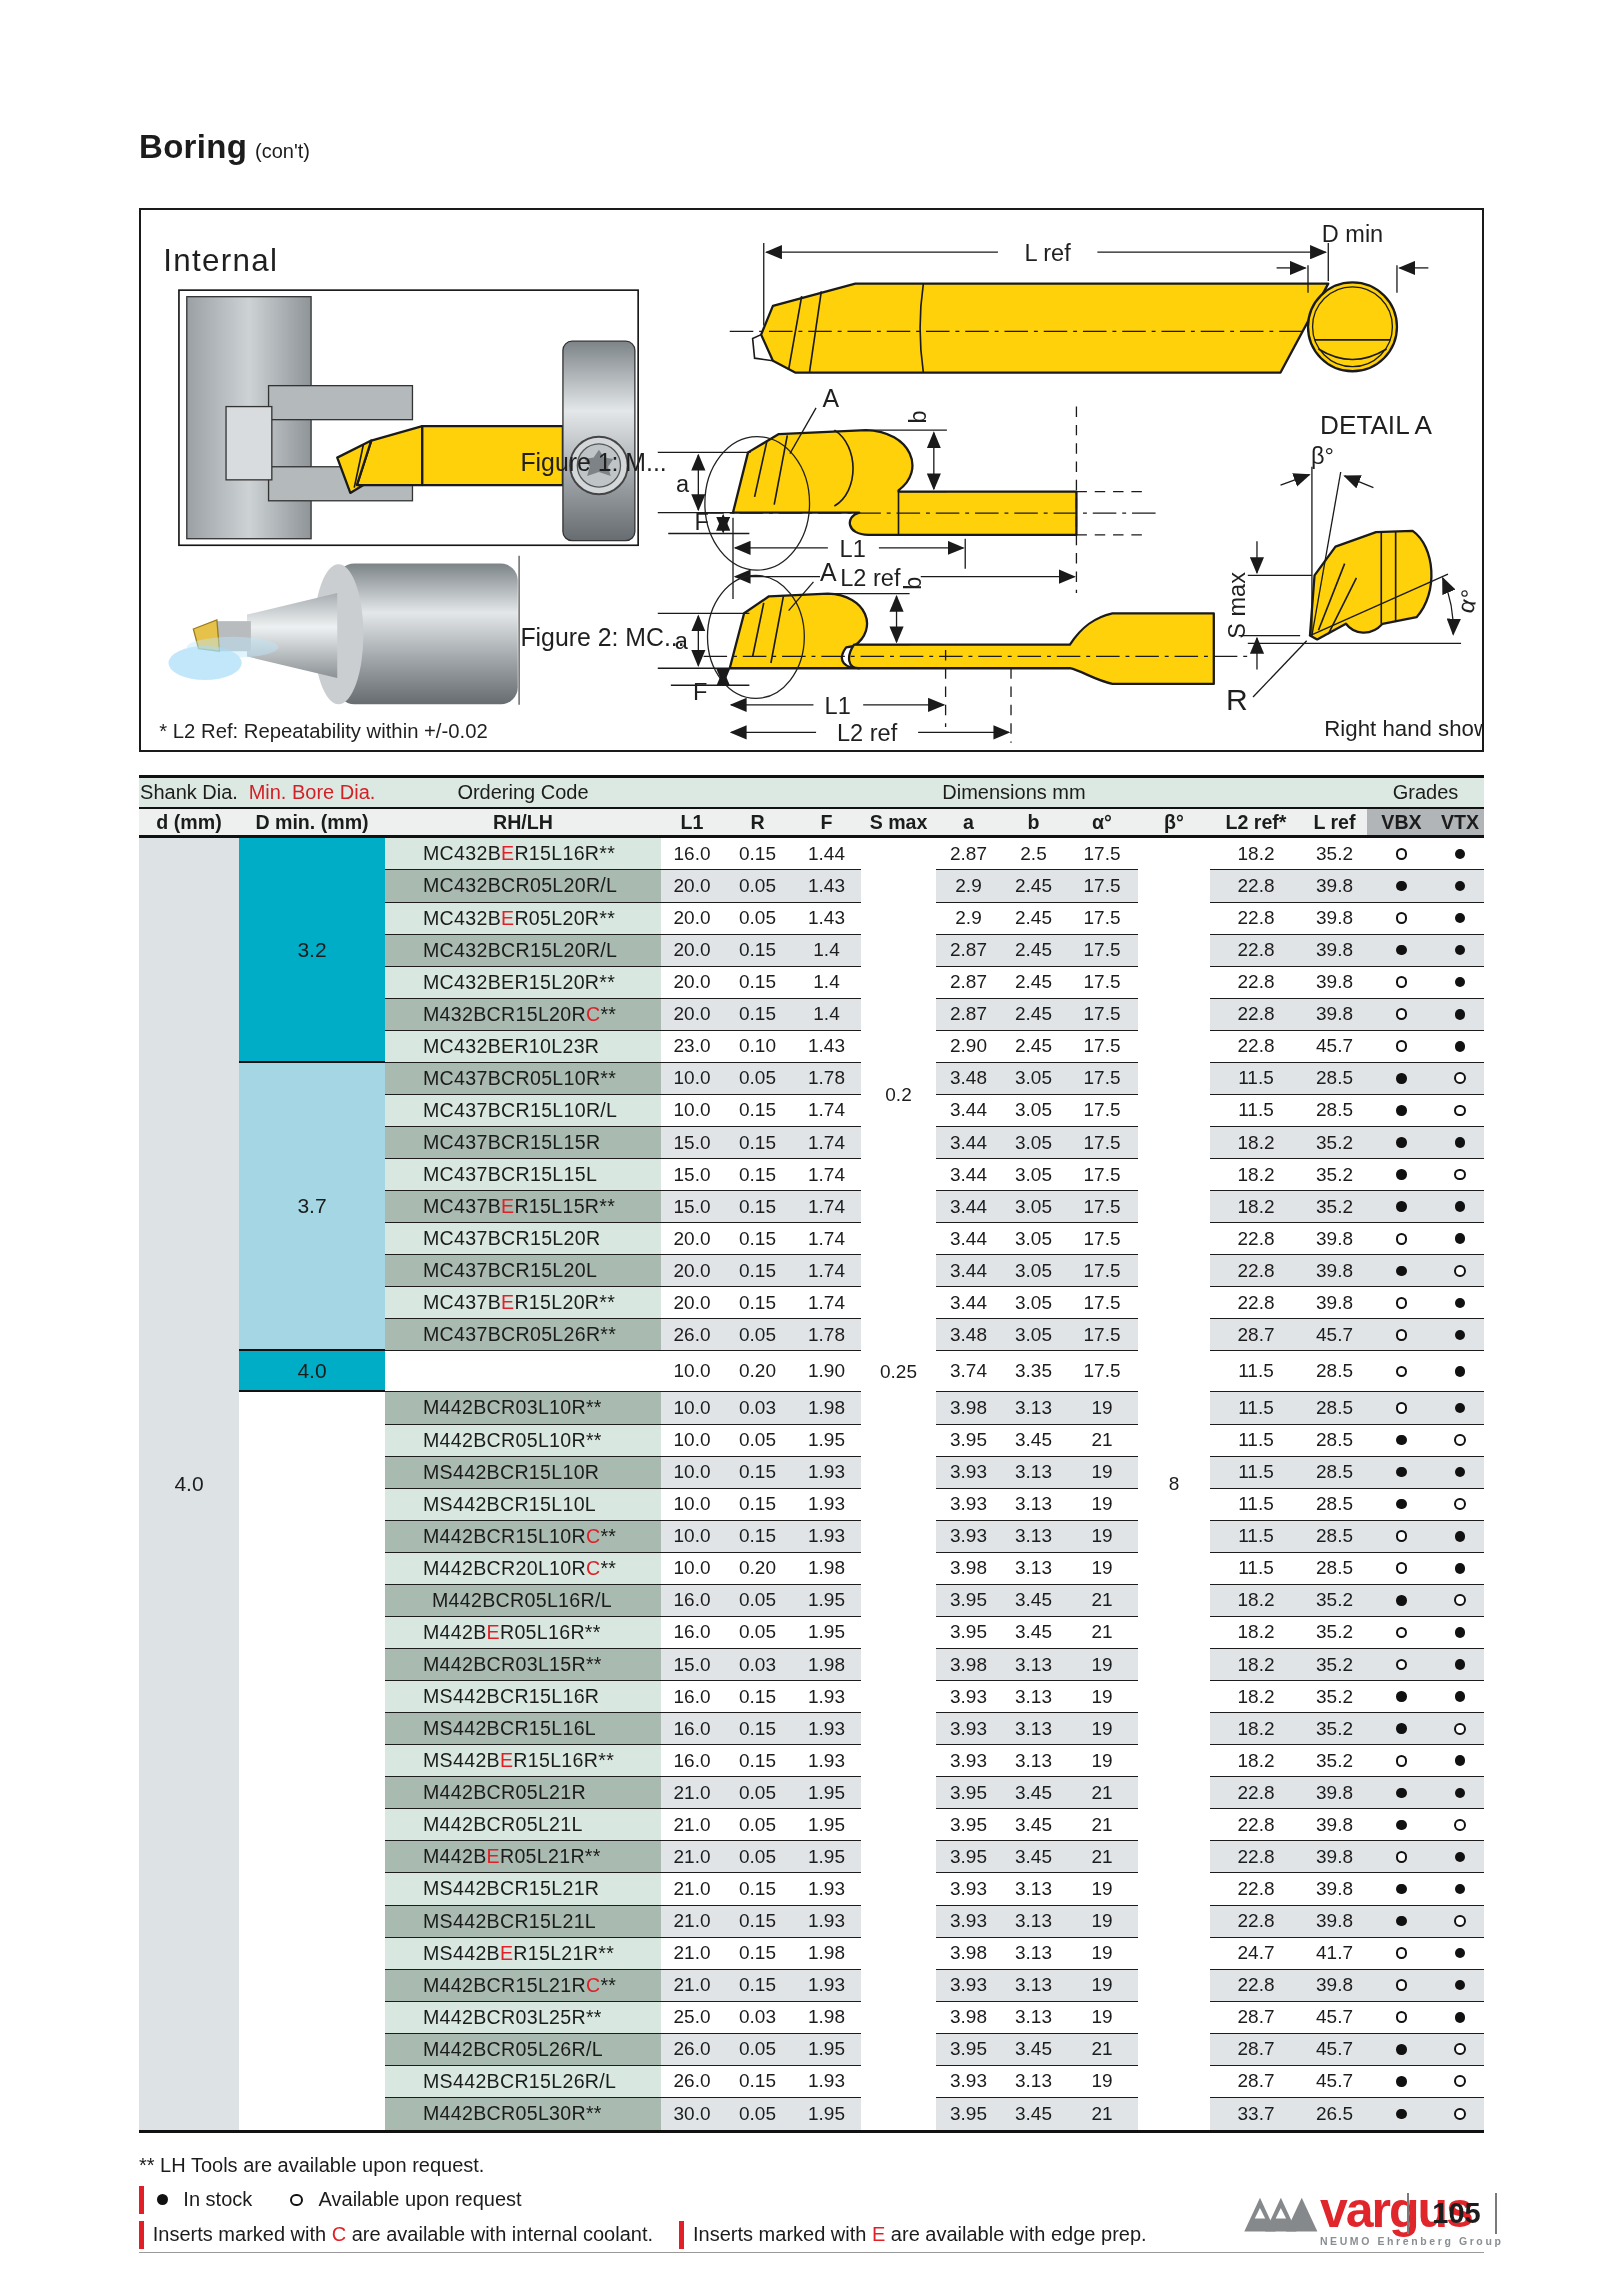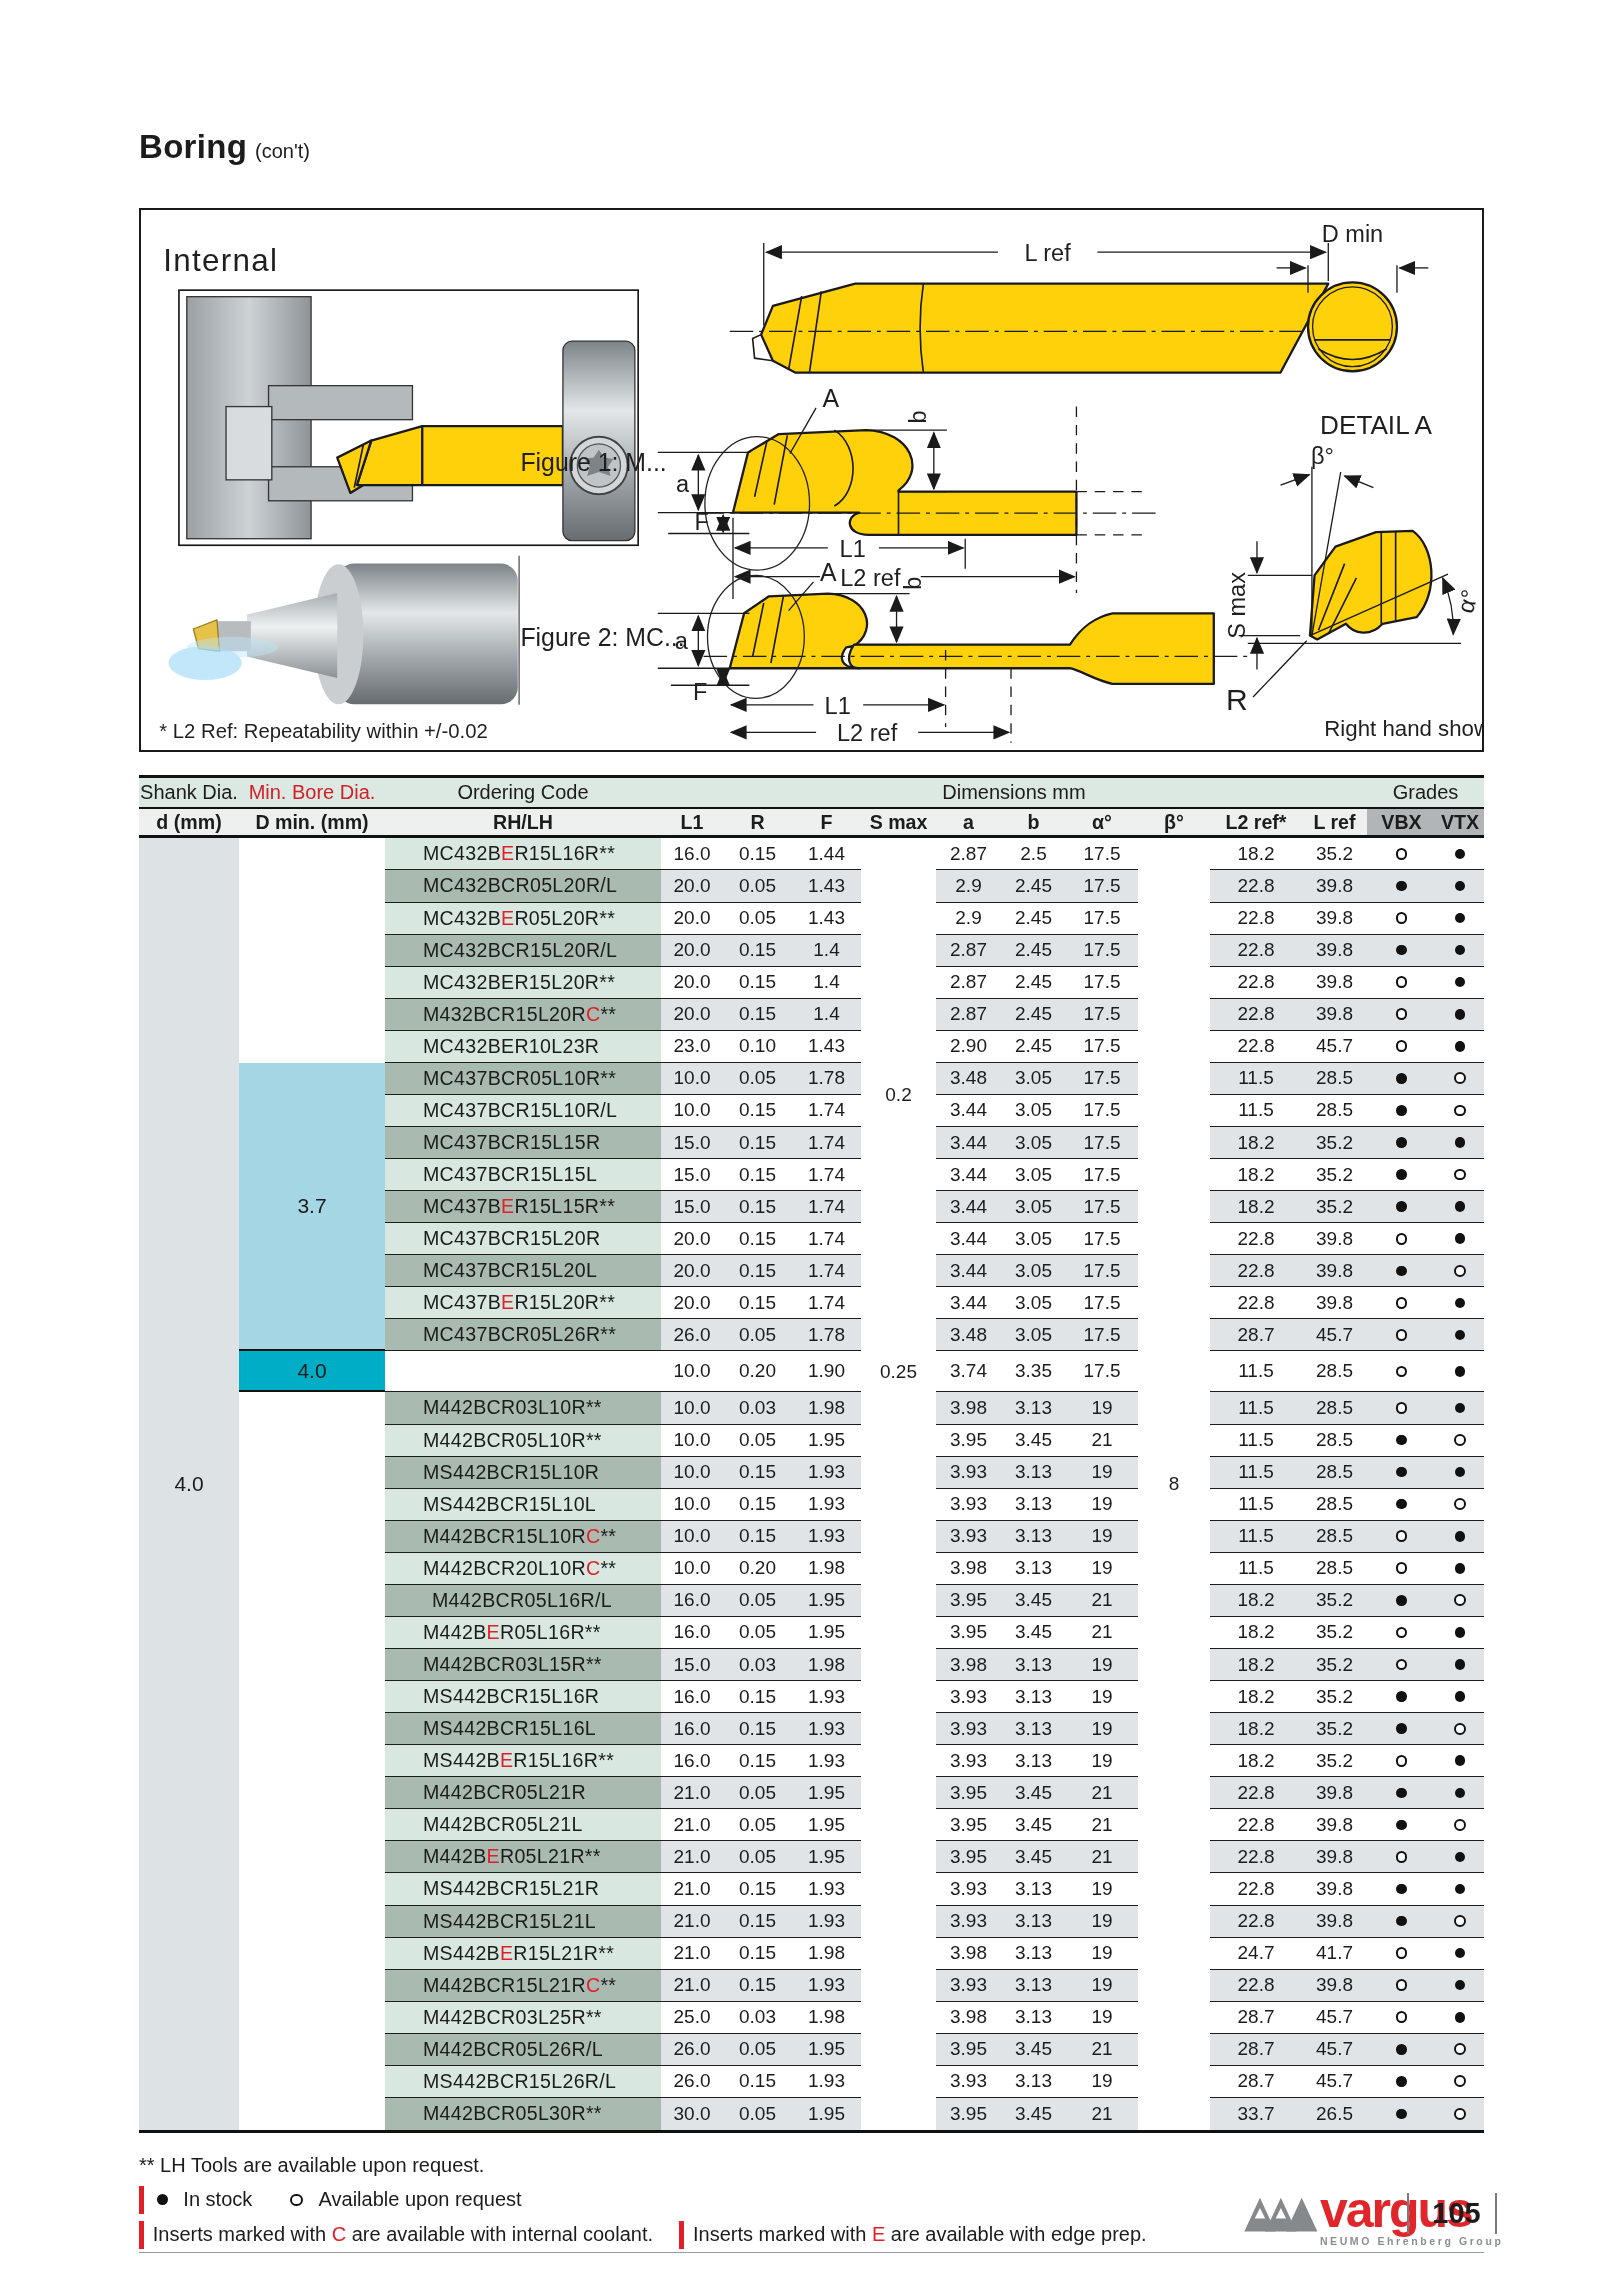--- a/index.html
+++ b/index.html
@@ -266,20 +266,21 @@
     <div class="cell hc" style="grid-area: 2 / 7;">S max</div>
     <div class="cell hc" style="grid-area: 2 / 8;">a</div>
     <div class="cell hc" style="grid-area: 2 / 9;">b</div>
     <div class="cell hc" style="grid-area: 2 / 10;">α°</div>
     <div class="cell hc" style="grid-area: 2 / 11;">β°</div>
     <div class="cell hc" style="grid-area: 2 / 12;">L2 ref*</div>
     <div class="cell hc" style="grid-area: 2 / 13;">L ref</div>
     <div class="cell hc dark" style="grid-area: 2 / 14;">VBX</div>
     <div class="cell hc dark" style="grid-area: 2 / 15;">VTX</div>
     <div class="cell dcol" style="grid-area: 3 / 1 / 43;">4.0</div>
+    <div class="cell gcell tone-bright gline" style="grid-area: 3 / 2 / 10;">3.2</div>
     <div class="cell gcell tone-pale gline" style="grid-area: 10 / 2 / 19;">3.7</div>
     <div class="cell gcell tone-bright gline" style="grid-area: 19 / 2 / 20;">4.0</div>
     <div class="cell code odd bb" style="grid-area: 3 / 3;">
       <span>MC432B</span>
       <span class="red">E</span>
       <span>R15L16R**</span>
     </div>
     <div class="cell num band odd bb" style="grid-area: 3 / 4;">16.0</div>
     <div class="cell num band odd bb" style="grid-area: 3 / 5;">0.15</div>
     <div class="cell num band odd bb" style="grid-area: 3 / 6;">1.44</div>

